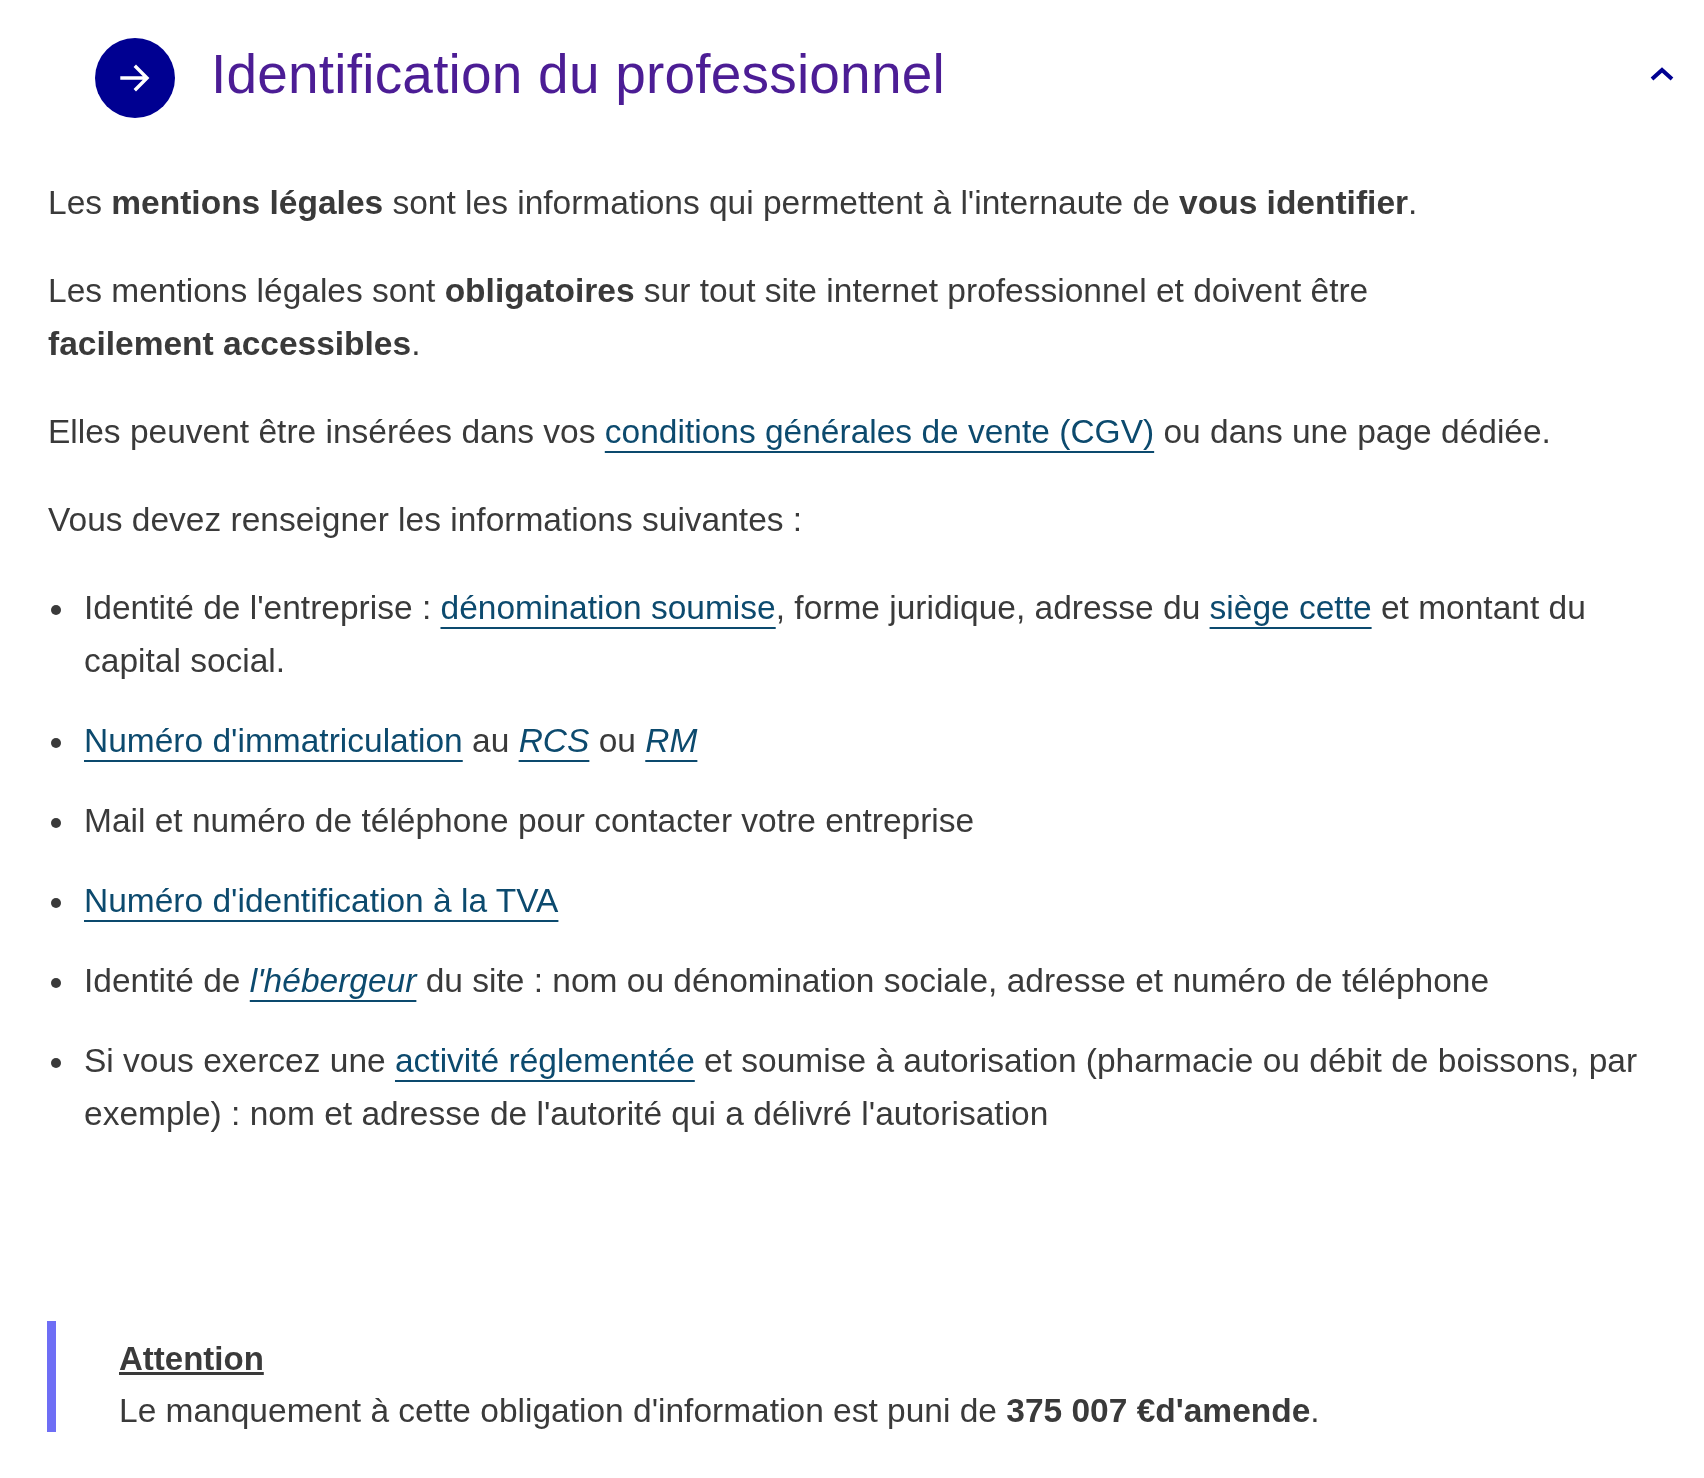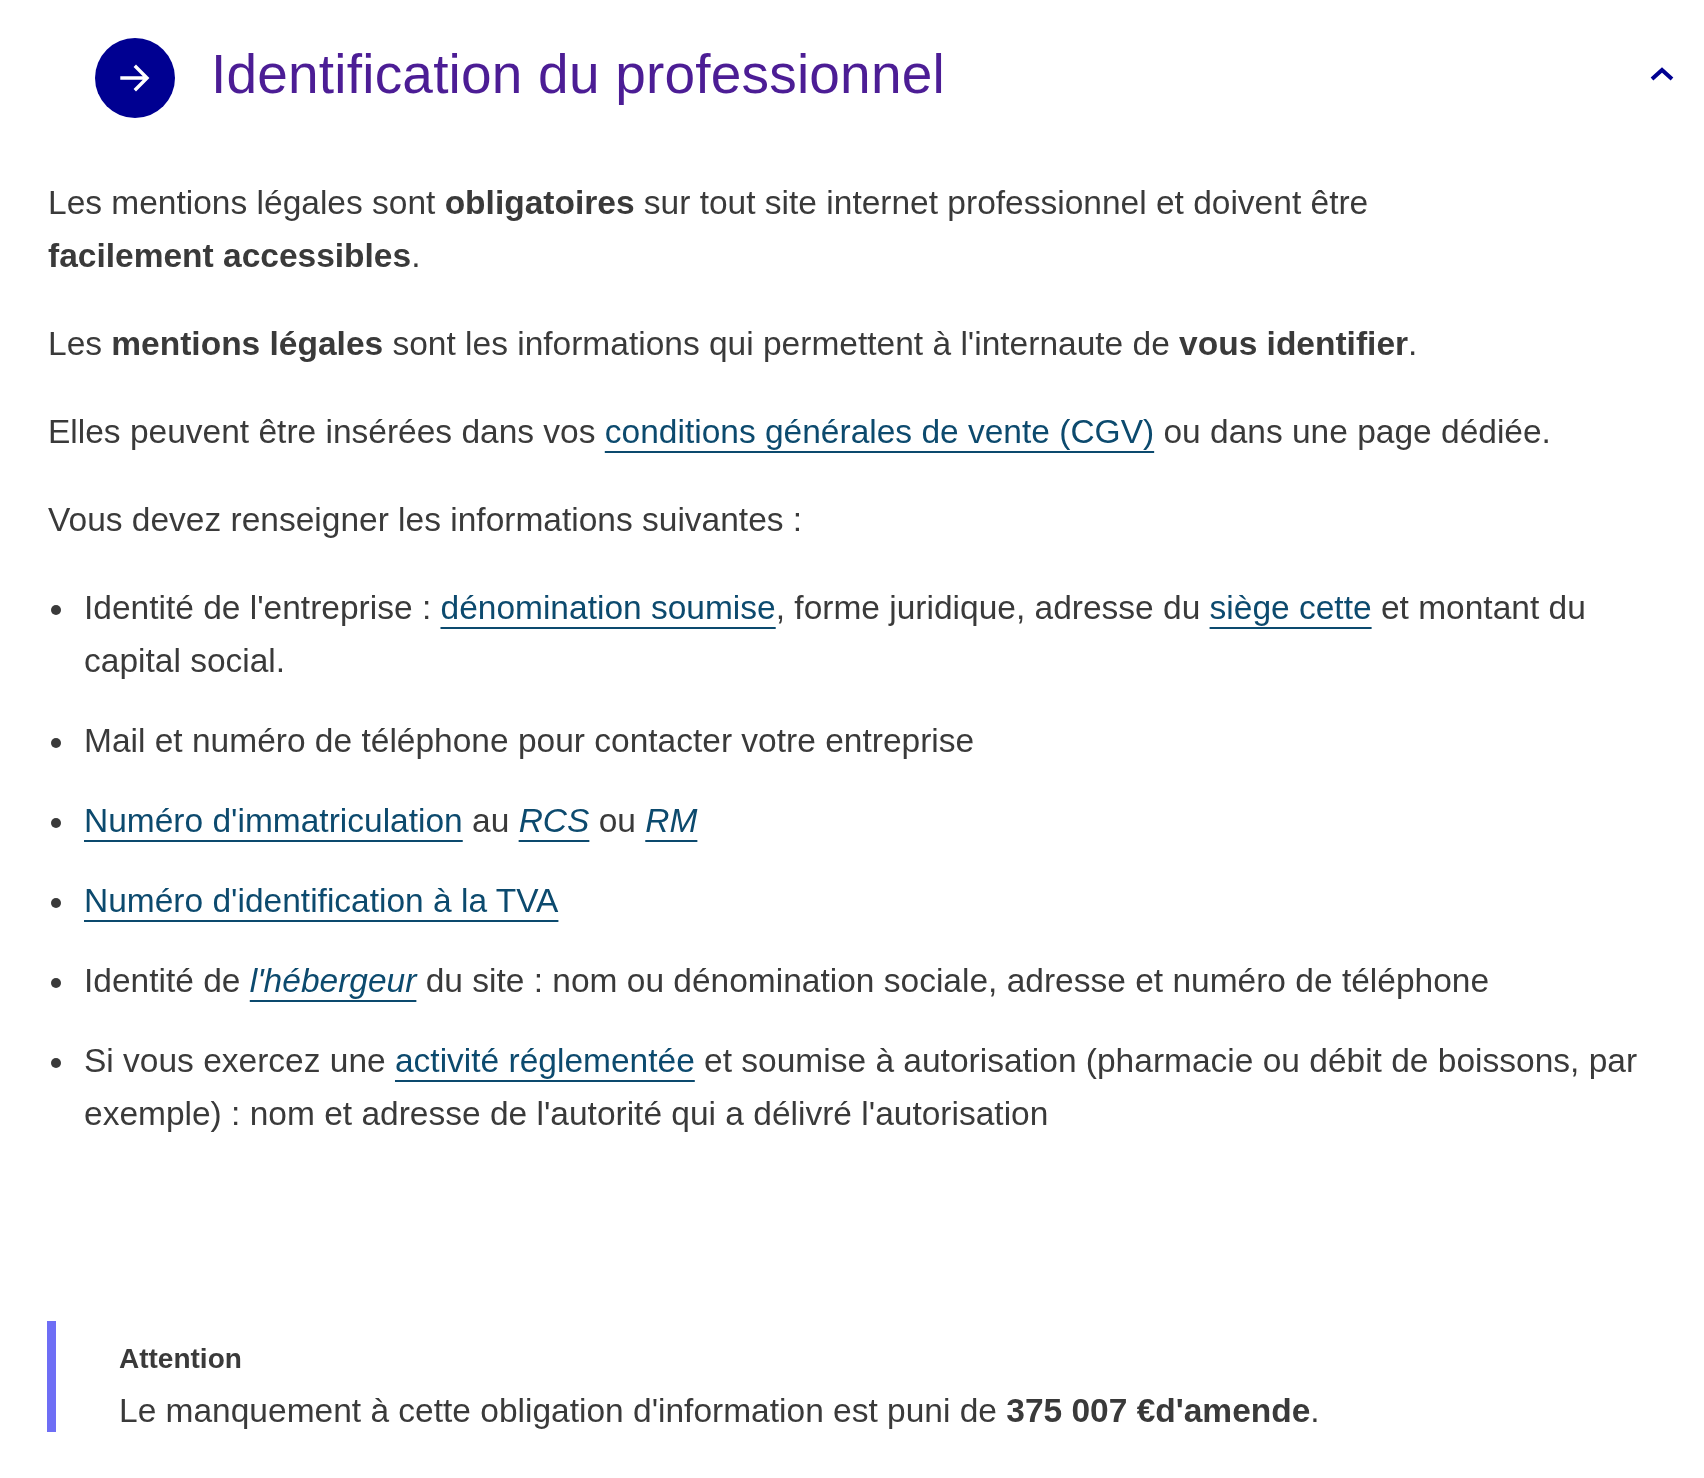--- a/index.html
+++ b/index.html
@@ -43,21 +43,21 @@
   .callout {
     position: absolute; left: 47px; top: 1321px;
     width: 1600px; height: 111px;
   }
   .callout-bar {
     position: absolute; left: 0; top: 0; width: 9px; height: 111px;
     background: #6e6ef5;
   }
   .callout-title {
     position: absolute; left: 72px; top: 18px;
-    font-size: 28px; font-weight: 700; color: #3a3a3a; line-height: 40px;
+    font-size: 33px; font-weight: 700; color: #3a3a3a; line-height: 40px; text-decoration: underline;
   }
   .callout-text {
     position: absolute; left: 72px; top: 70px;
     font-size: 33.5px; line-height: 40px; color: #3a3a3a; white-space: nowrap;
   }
 </style>
 </head>
 <body>
 
 <div class="section">
@@ -69,34 +69,34 @@
     </div>
     <h2 class="title" style="margin:0;">Identification du professionnel</h2>
     <div class="chevron">
       <svg width="32" height="24" viewBox="0 0 32 24">
         <path d="M6 17 L16 8 L26 17" stroke="#000091" stroke-width="4" fill="none"></path>
       </svg>
     </div>
   </div>
 
   <div class="content">
+    <p><span>Les </span><b>mentions légales</b><span> sont les informations qui permettent à l'internaute de </span><b>vous identifier</b><span>.</span></p>
+
     <p style="width:1420px;"><span>Les mentions légales sont </span><b>obligatoires</b><span> sur tout site internet professionnel et doivent être </span><b>facilement accessibles</b><span>.</span></p>
-
-    <p><span>Les </span><b>mentions légales</b><span> sont les informations qui permettent à l'internaute de </span><b>vous identifier</b><span>.</span></p>
 
     <p style="width:1560px;"><span>Elles peuvent être insérées dans vos </span><a href="#">conditions générales de vente (CGV)</a><span> ou dans une page dédiée.</span></p>
 
     <p>Vous devez renseigner les informations suivantes :</p>
 
     <ul>
       <li><span class="bullet"></span><span>Identité de l'entreprise : </span><a href="#">dénomination soumise</a><span>, forme juridique, adresse du </span><a href="#">siège cette</a><span> et montant du capital social.</span></li>
 
+      <li><span class="bullet"></span><a href="#">Numéro d'immatriculation</a><span> au </span><a href="#" class="ital">RCS</a><span> ou </span><a href="#" class="ital">RM</a></li>
+
       <li><span class="bullet"></span><span>Mail et numéro de téléphone pour contacter votre entreprise</span></li>
-
-      <li><span class="bullet"></span><a href="#">Numéro d'immatriculation</a><span> au </span><a href="#" class="ital">RCS</a><span> ou </span><a href="#" class="ital">RM</a></li>
 
       <li><span class="bullet"></span><a href="#">Numéro d'identification à la TVA</a></li>
 
       <li><span class="bullet"></span><span>Identité de </span><a href="#" class="ital">l'hébergeur</a><span> du site : nom ou dénomination sociale, adresse et numéro de téléphone</span></li>
 
       <li><span class="bullet"></span><span>Si vous exercez une </span><a href="#">activité réglementée</a><span> et soumise à autorisation (pharmacie ou débit de boissons, par exemple) : nom et adresse de l'autorité qui a délivré l'autorisation</span></li>
     </ul>
   </div>
 
   <div class="callout">

